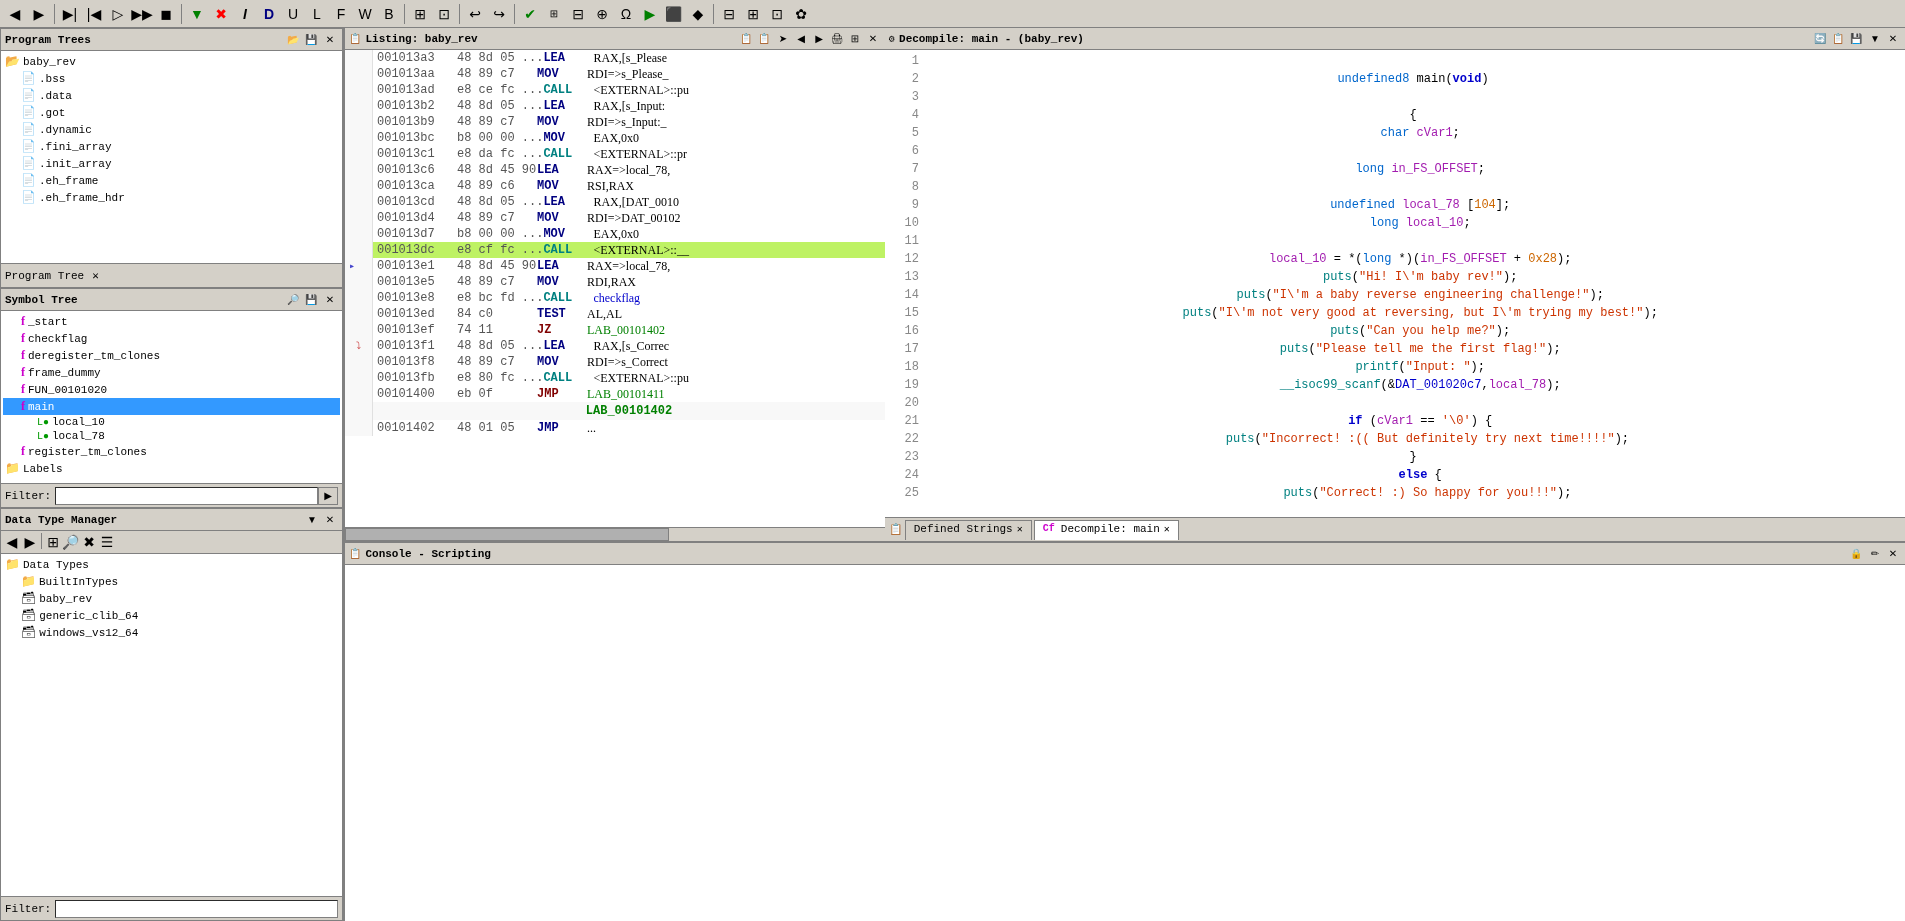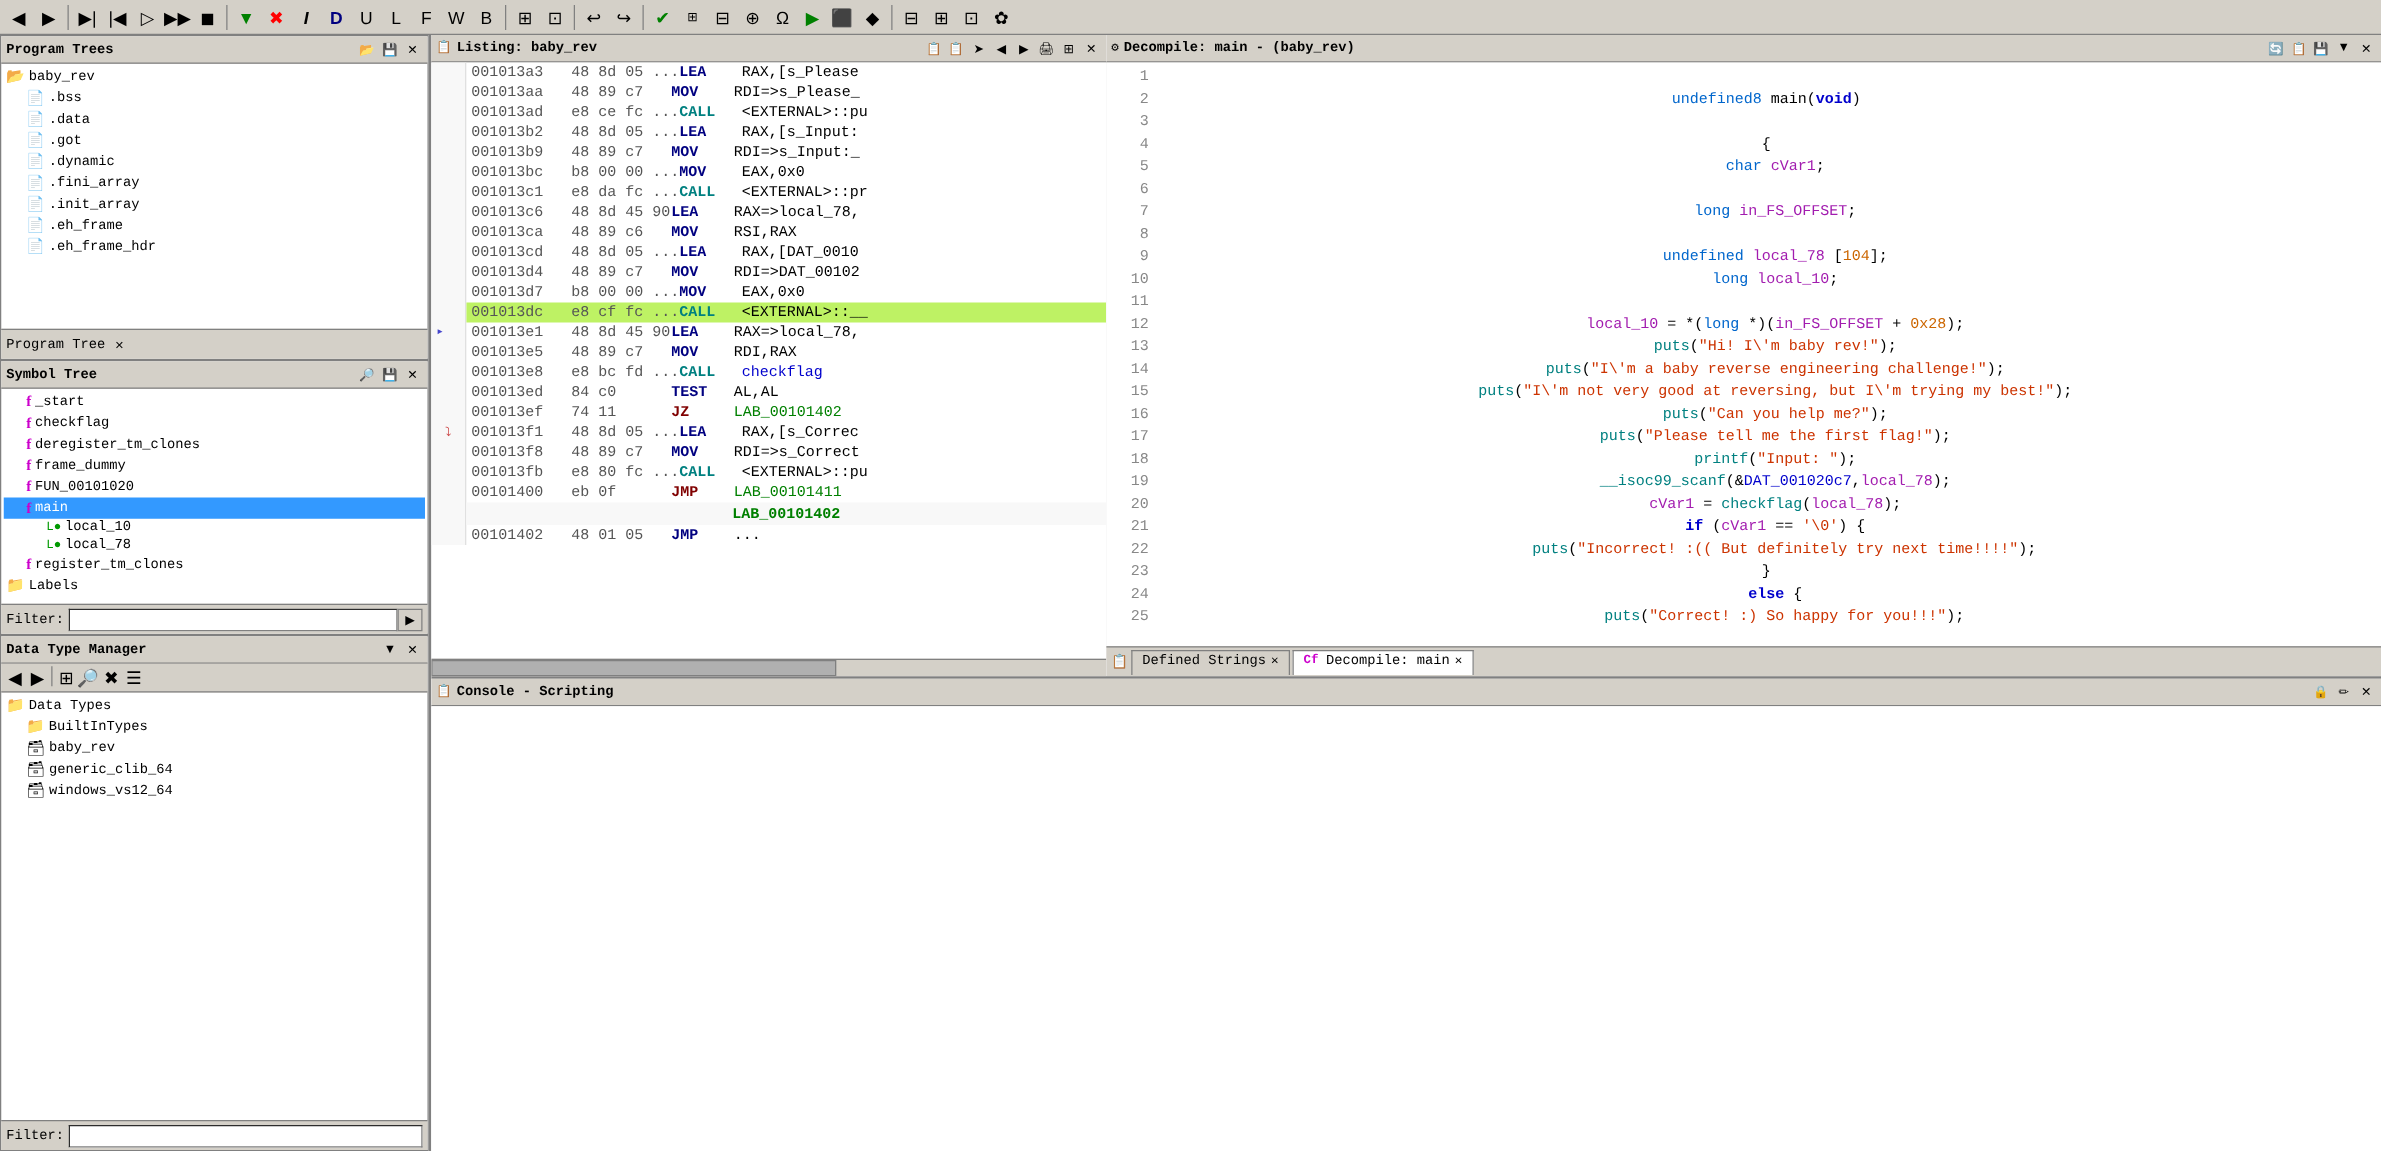--- a/index.html
+++ b/index.html
@@ -163,21 +163,21 @@
     }
     .listing-row.current-row { background: #b0c8ff; }
 
     .addr { color: #555; min-width: 80px; display: inline-block; }
     .bytes { color: #555; min-width: 80px; display: inline-block; }
     .mnemonic { color: #000080; min-width: 50px; display: inline-block; font-weight: bold; }
     .mnemonic.call { color: #008080; }
     .mnemonic.lea { color: #000080; }
     .mnemonic.jmp { color: #800000; }
     .mnemonic.jz { color: #800000; }
-    .operand { color: #000; }
+    .operand { color: #000; font-family: Liberation Serif, serif; }
 
     .listing-label-row {
       display: flex;
       padding: 0 4px;
       height: 18px;
       align-items: center;
       background: #f8f8f8;
     }
     .label-text { color: #008000; font-weight: bold; }
 
@@ -833,21 +833,20 @@
           <div class="code-line">
             <span class="line-num">18</span>
             <span class="code-text">&nbsp;&nbsp;<span class="func-call">printf</span>(<span class="string-lit">"Input: "</span>);</span>
           </div>
           <div class="code-line">
             <span class="line-num">19</span>
             <span class="code-text">&nbsp;&nbsp;<span class="func-call">__isoc99_scanf</span>(&amp;<span style="color:#0000cc;">DAT_001020c7</span>,<span class="var-name">local_78</span>);</span>
           </div>
           <div class="code-line">
             <span class="line-num">20</span>
-            <span class="code-text">&nbsp;&nbsp;<span class="var-name">cVar1</span> = <span class="func-call">checkflag</span>(<span class="var-name">local_78</span>);</span>
           </div>
           <div class="code-line">
             <span class="line-num">21</span>
             <span class="code-text">&nbsp;&nbsp;<span class="kw">if</span> (<span class="var-name">cVar1</span> == <span class="string-lit">'\0'</span>) {</span>
           </div>
           <div class="code-line">
             <span class="line-num">22</span>
             <span class="code-text">&nbsp;&nbsp;&nbsp;&nbsp;<span class="func-call">puts</span>(<span class="string-lit">"Incorrect! :(( But definitely try next time!!!!"</span>);</span>
           </div>
           <div class="code-line">

